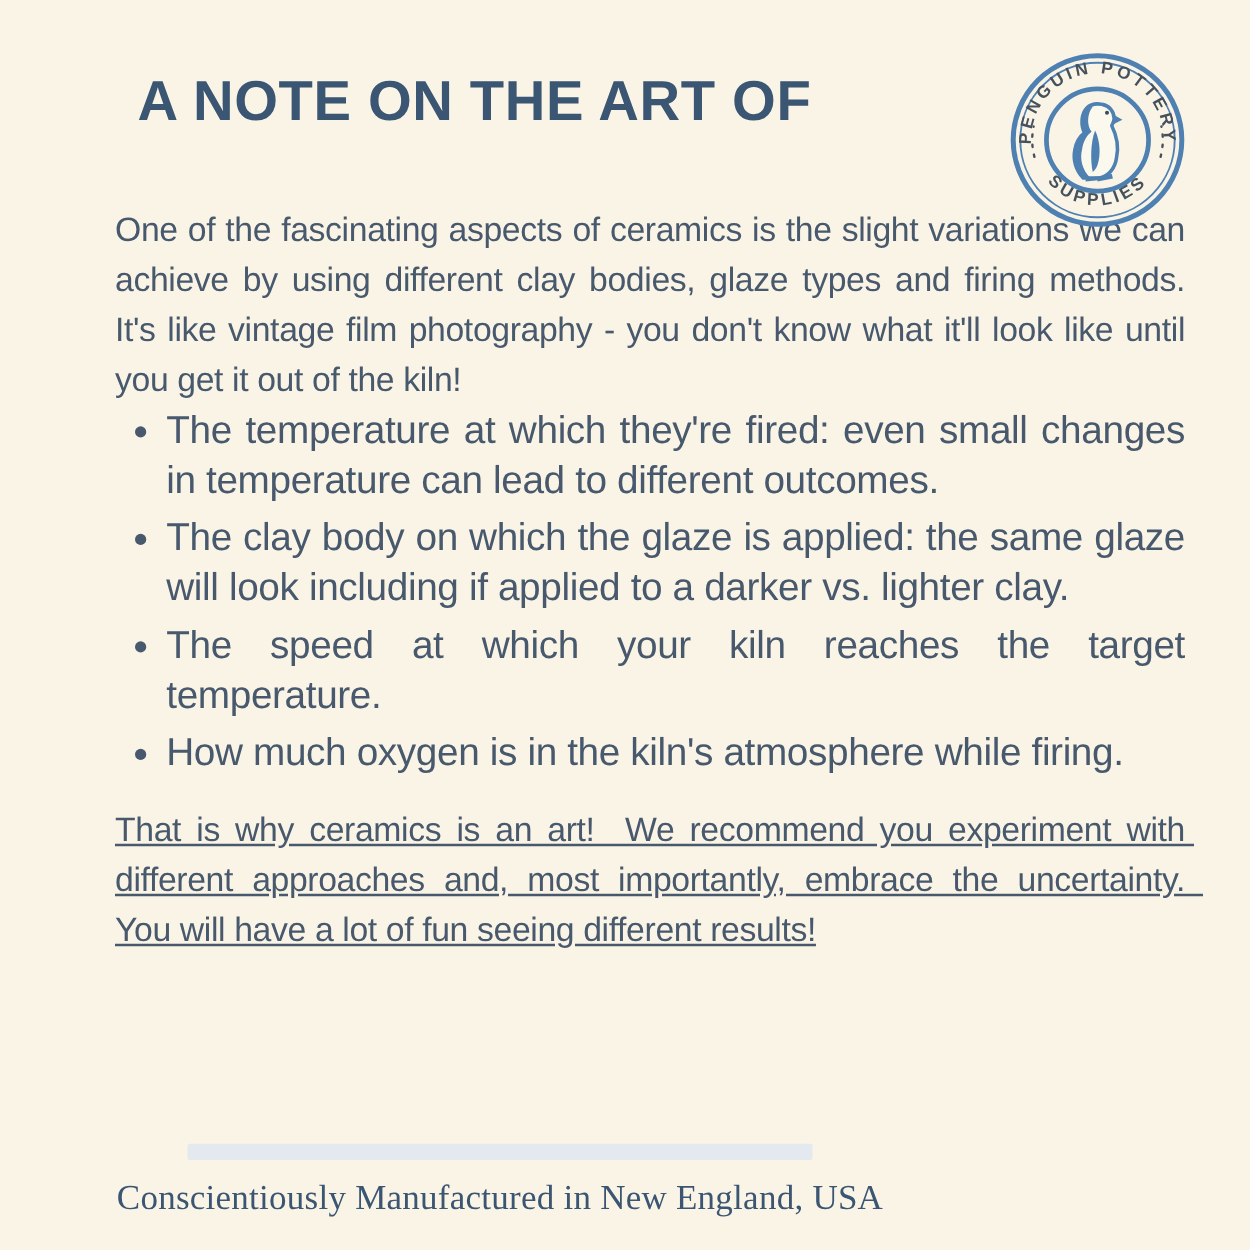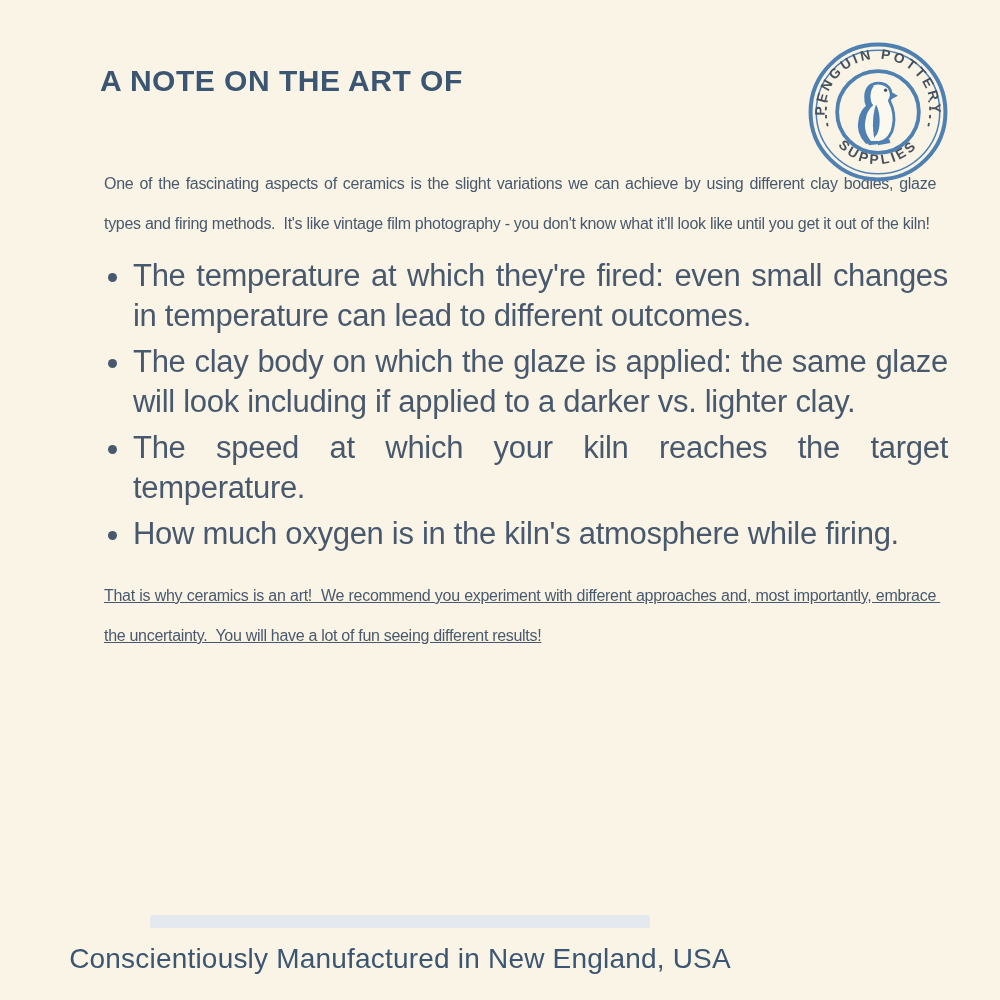--- a/index.html
+++ b/index.html
@@ -5,37 +5,37 @@
   html,body{margin:0;padding:0;background:#faf4e6;}
   .page{
     position:relative;
     width:1000px;height:1000px;
     background:#faf4e6;
     overflow:hidden;
     font-family:"Liberation Sans",sans-serif;
   }
   .content{padding:0 52px 0 92px;}
   h1{
-    margin:58px 8px 0;
-    font-size:30px;
+    margin:58px 18px 0;
+    font-size:45px;
     line-height:46px;
     font-weight:700;
     color:#3b5672;
     letter-spacing:.5px;
   }
   h1 span{display:block;}
   .logo{
     position:absolute;
     top:36px;right:46px;
     width:152px;height:152px;
   }
   p{
-    margin:12px;
+    margin:0;
     color:#48596d;
-    font-size:16px;
+    font-size:27px;
     line-height:40px;
     letter-spacing:-.3px;
     text-align:justify;
     white-space:pre-wrap;
   }
   .p1{margin-top:60px;}
   .p2{margin-top:39px;}
   ul{
     margin:0;
     padding:0 0 0 41px;
@@ -48,20 +48,21 @@
     text-align:justify;
     margin-bottom:6px;
   }
   li:last-child{margin-bottom:12px;}
   .p3{margin-top:22px;text-decoration:underline;}
   .footer{
     position:absolute;
     left:0;top:915px;
     width:800px;
     text-align:center;
+    font-family:Liberation Serif, serif;
   }
   .divider{
     width:500px;height:13px;
     margin:0 auto;
     background:#e3e9ef;
     border-radius:2px;
   }
   .footer-text{
     margin-top:15px;
     font-size:28px;

